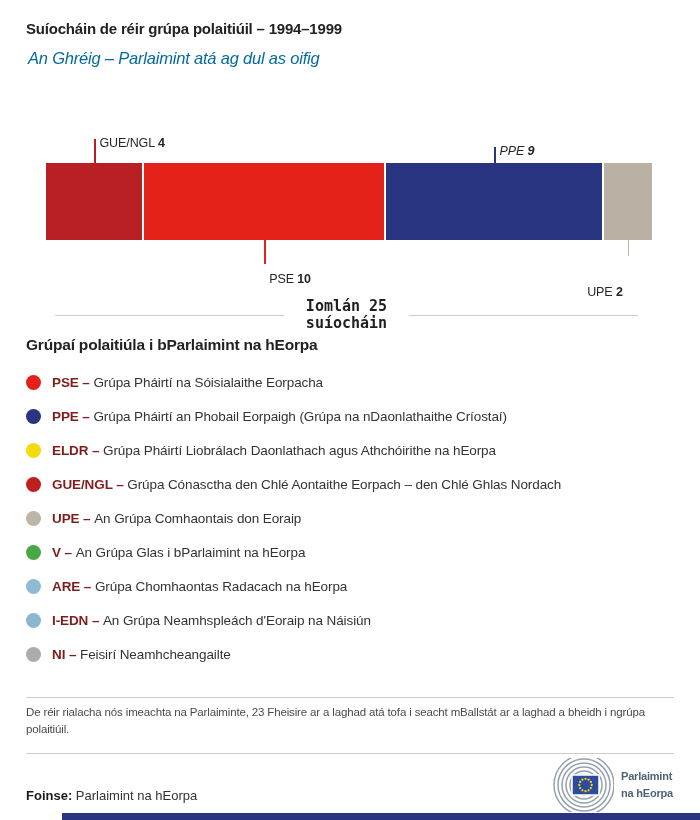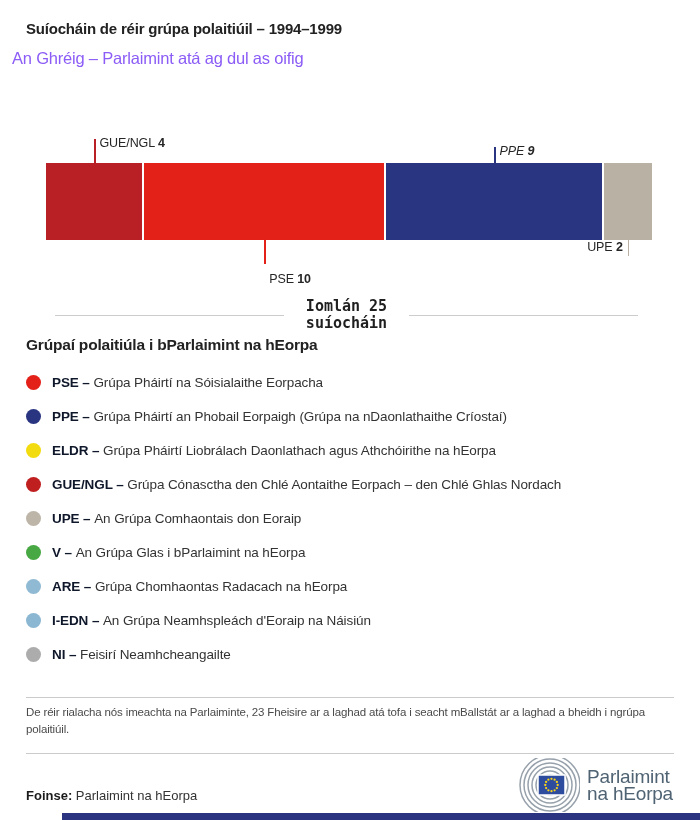--- a/index.html
+++ b/index.html
@@ -1,21 +1,21 @@
 <!DOCTYPE html>
 <html><head>
 <meta charset="utf-8">
 <style>
   html,body{margin:0;padding:0;background:#ffffff;}
   .page{position:relative;width:700px;height:820px;background:#ffffff;overflow:hidden;
         font-family:"Liberation Sans", sans-serif;color:#262626;}
 
   .title{position:absolute;left:26px;top:20px;font-size:15px;font-weight:bold;
          letter-spacing:-0.2px;color:#222;}
-  .subtitle{position:absolute;left:12px;top:49px;font-size:16.5px;color:#8b5cf6;letter-spacing:-0.2px;}
+  .subtitle{position:absolute;left:28px;top:49px;font-size:16.5px;color:#0369a1;letter-spacing:-0.2px;font-style:italic;}
 
   
   .chart{position:absolute;left:46px;top:138px;width:606px;height:130px;}
   .seat-bar{position:absolute;left:0;top:25px;width:100%;height:77px;display:flex;gap:2px;background:#fff;}
   .seg{height:100%;flex-shrink:1;flex-basis:0;}
   .tick{position:absolute;width:1.5px;}
   .tick.above-long{top:1px;height:24px;}
   .tick.above-short{top:9px;height:16px;}
   .tick.below-long{top:102px;height:24px;}
   .tick.below-short{top:102px;height:16px;}
@@ -33,33 +33,33 @@
   .total-text{font-family:"DejaVu Sans Mono", monospace;font-weight:bold;font-size:15px;
               line-height:17px;text-align:center;color:#1f1f1f;white-space:pre;}
 
   
   .legend-heading{position:absolute;left:26px;top:336px;font-size:15.5px;font-weight:bold;
                   letter-spacing:-0.2px;color:#222;}
   .legend{position:absolute;left:26px;top:372px;width:648px;}
   .legend-row{display:flex;align-items:center;height:20px;margin-bottom:14px;}
   .dot{width:15px;height:15px;border-radius:50%;flex:0 0 15px;margin-right:11px;}
   .legend-text{font-size:13.5px;color:#333;letter-spacing:-0.1px;white-space:nowrap;}
-  .legend-text b{color:#0f172a;}
+  .legend-text b{color:#7f1d1d;}
 
   
   .divider{position:absolute;left:26px;width:648px;height:1px;background:#cbcbcb;}
   .divider.d1{top:697px;}
   .divider.d2{top:753px;}
   .footnote{position:absolute;left:26px;top:704px;width:648px;font-size:11.5px;line-height:17px;
             color:#4a4a4a;letter-spacing:-0.15px;}
   .source{position:absolute;left:26px;top:788px;font-size:13px;color:#333;}
   .source b{color:#1a1a1a;}
 
   .logo{position:absolute;right:27px;top:758px;display:flex;align-items:center;gap:7px;}
-  .logo-text{font-size:19px;font-weight:normal;color:#4f6373;line-height:17px;letter-spacing:-0.2px;}
+  .logo-text{font-size:11px;font-weight:bold;color:#4f6373;line-height:17px;letter-spacing:-0.2px;}
 
   .bottom-bar{position:absolute;left:62px;top:813px;width:638px;height:7px;}
 </style>
 </head>
 <body>
 
 <div class="page">
 
   <div class="title">Suíocháin de réir grúpa polaitiúil – 1994–1999</div>
   <div class="subtitle">An Ghréig – Parlaimint atá ag dul as oifig</div>
@@ -72,21 +72,21 @@
         <div class="seg" style="flex-grow: 2; background: rgb(185, 177, 164);"></div>
       </div>
     <div>
         <div class="tick above-long" style="left: 8%; background: rgb(184, 32, 37);"></div>
         <div class="seg-label above-long" style="left: calc(8% + 5px);"><span>GUE/NGL </span><b>4</b></div>
         <div class="tick below-long" style="left: 36%; background: rgb(227, 33, 25);"></div>
         <div class="seg-label below-long" style="left: calc(36% + 5px); margin-top: 24px;"><span>PSE </span><b>10</b></div>
         <div class="tick above-short" style="left: 74%; background: rgb(41, 53, 128);"></div>
         <div class="seg-label above-short" style="left: calc(74% + 5px); font-style: italic;"><span>PPE </span><b>9</b></div>
         <div class="tick below-short" style="left: 96%; background: rgb(185, 177, 164);"></div>
-        <div class="seg-label below-short" style="right: calc(4% + 5px);"><span>UPE </span><b>2</b></div>
+        <div class="seg-label below-short" style="right: calc(4% + 5px); margin-top: 45px;"><span>UPE </span><b>2</b></div>
       </div>
   </div>
 
   <div class="total-row">
     <div class="total-rule"></div>
     <div class="total-text">Iomlán 25
 suíocháin</div>
     <div class="total-rule"></div>
   </div>
 

